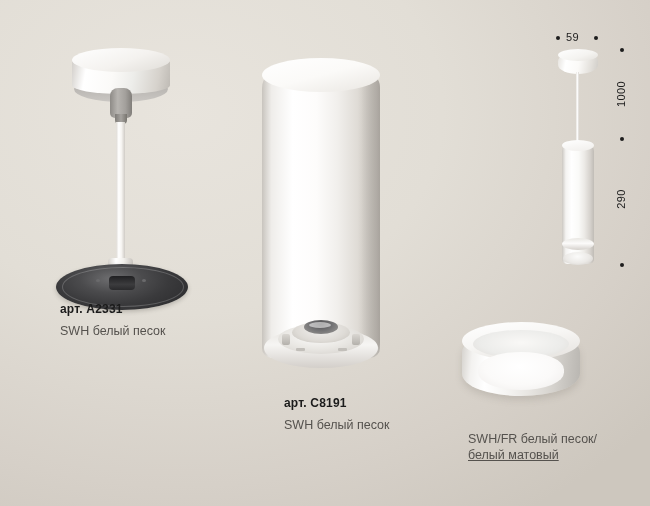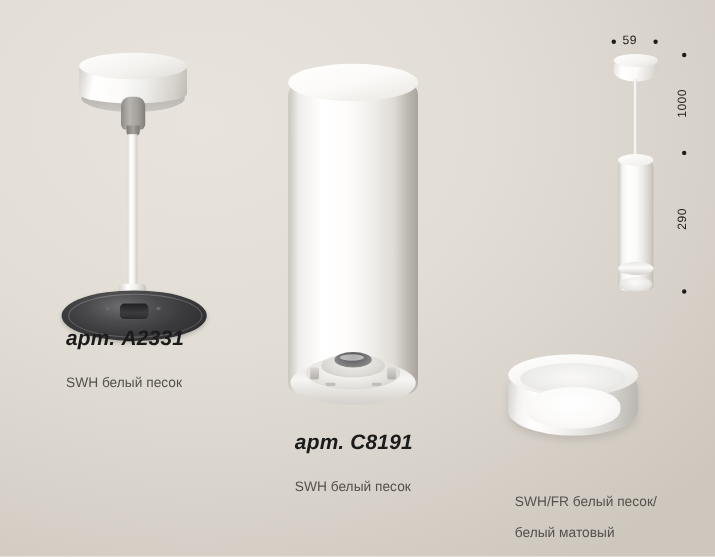--- a/index.html
+++ b/index.html
@@ -19,33 +19,32 @@
     background:
       radial-gradient(ellipse 620px 480px at 28% 22%, #E8E4DD 0%, #E2DED6 42%, #D6D0C8 78%, #CDC7BE 100%);
   }
 
   
   .art-label {
     position: absolute;
     white-space: nowrap;
   }
   .art-title {
-    font-size: 19px;
+    font-size: 12px;
     font-weight: bold;
     color: #1b1b1b;
     letter-spacing: 0.2px;
     line-height: 22px;
-    font-style: italic;
   }
   .art-sub {
     font-size: 12.5px;
     font-weight: normal;
     color: #55524e;
     line-height: 16px;
-    margin-top: 20px;
+    margin-top: 3px;
   }
 
   
   .dim-dot {
     position: absolute;
     width: 4px;
     height: 4px;
     border-radius: 50%;
     background: #1d1d1d;
   }
@@ -424,35 +423,35 @@
     <div class="c-bot-inner"></div>
     <div class="c-bot-inner2"></div>
     <div class="c-socket"></div>
     <div class="c-socket-hi"></div>
     <div class="c-screw" style="left:20px; top:278px;"></div>
     <div class="c-screw" style="left:90px; top:278px;"></div>
     <div class="c-mark" style="left:34px; top:292px;"></div>
     <div class="c-mark" style="left:76px; top:292px;"></div>
   </div>
 
-  <div class="art-label" style="left:268px; top:392px;">
+  <div class="art-label" style="left:284px; top:392px;">
     <div class="art-title">арт. C8191</div>
     <div class="art-sub">SWH белый песок</div>
   </div>
 
   <div id="prod-n8461">
     <div class="n-body"></div>
     <div class="n-top-rim"></div>
     <div class="n-inner"></div>
     <div class="n-diffuser"></div>
   </div>
 
   <div class="art-label" style="left:468px; top:428px;">
     <div class="art-sub">SWH/FR белый песок/</div>
-    <div class="art-sub" style="margin-top:12px;">белый матовый</div>
+    <div class="art-sub" style="margin-top:0;text-decoration:underline;">белый матовый</div>
   </div>
 
   <div id="prod-assembly">
     <div class="as-cnp"></div>
     <div class="as-cnp-top"></div>
     <div class="as-rod"></div>
     <div class="as-tube"></div>
     <div class="as-tube-top"></div>
     <div class="as-ring"></div>
     <div class="as-bot"></div>

